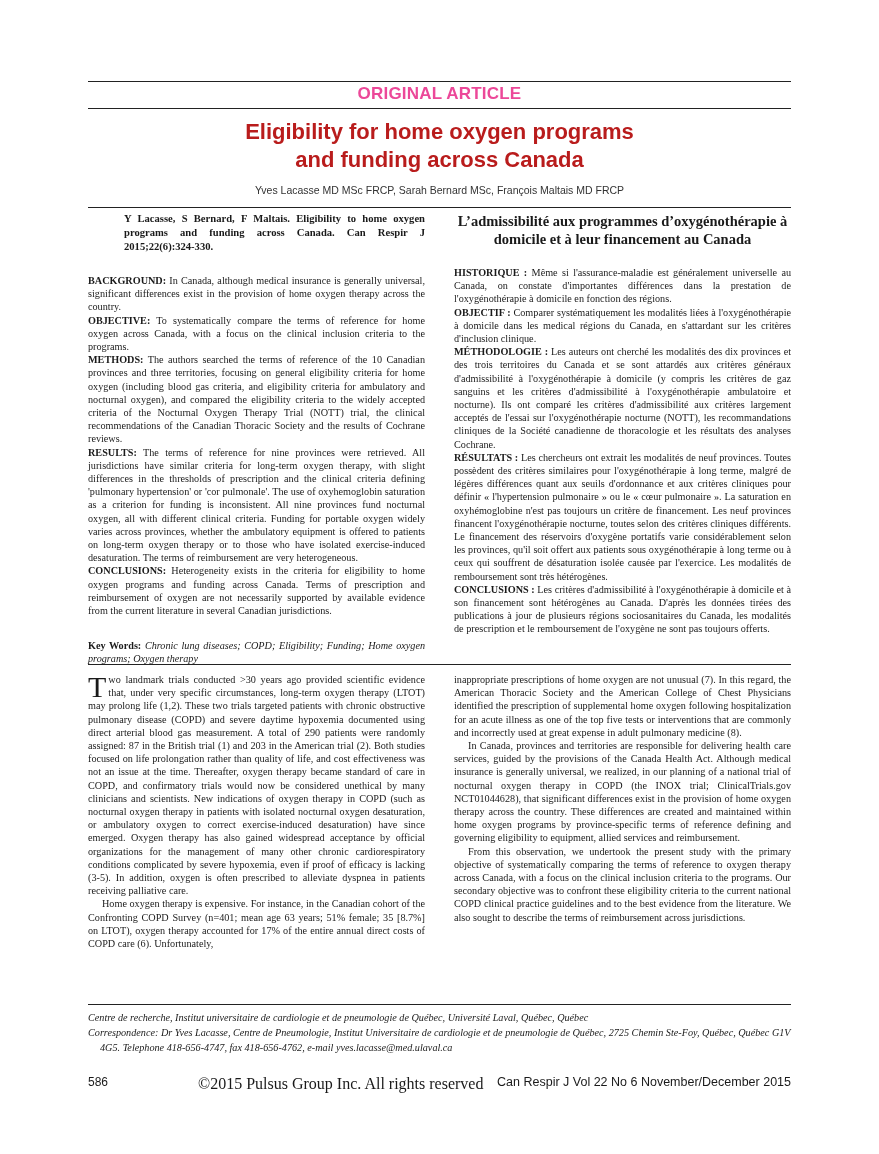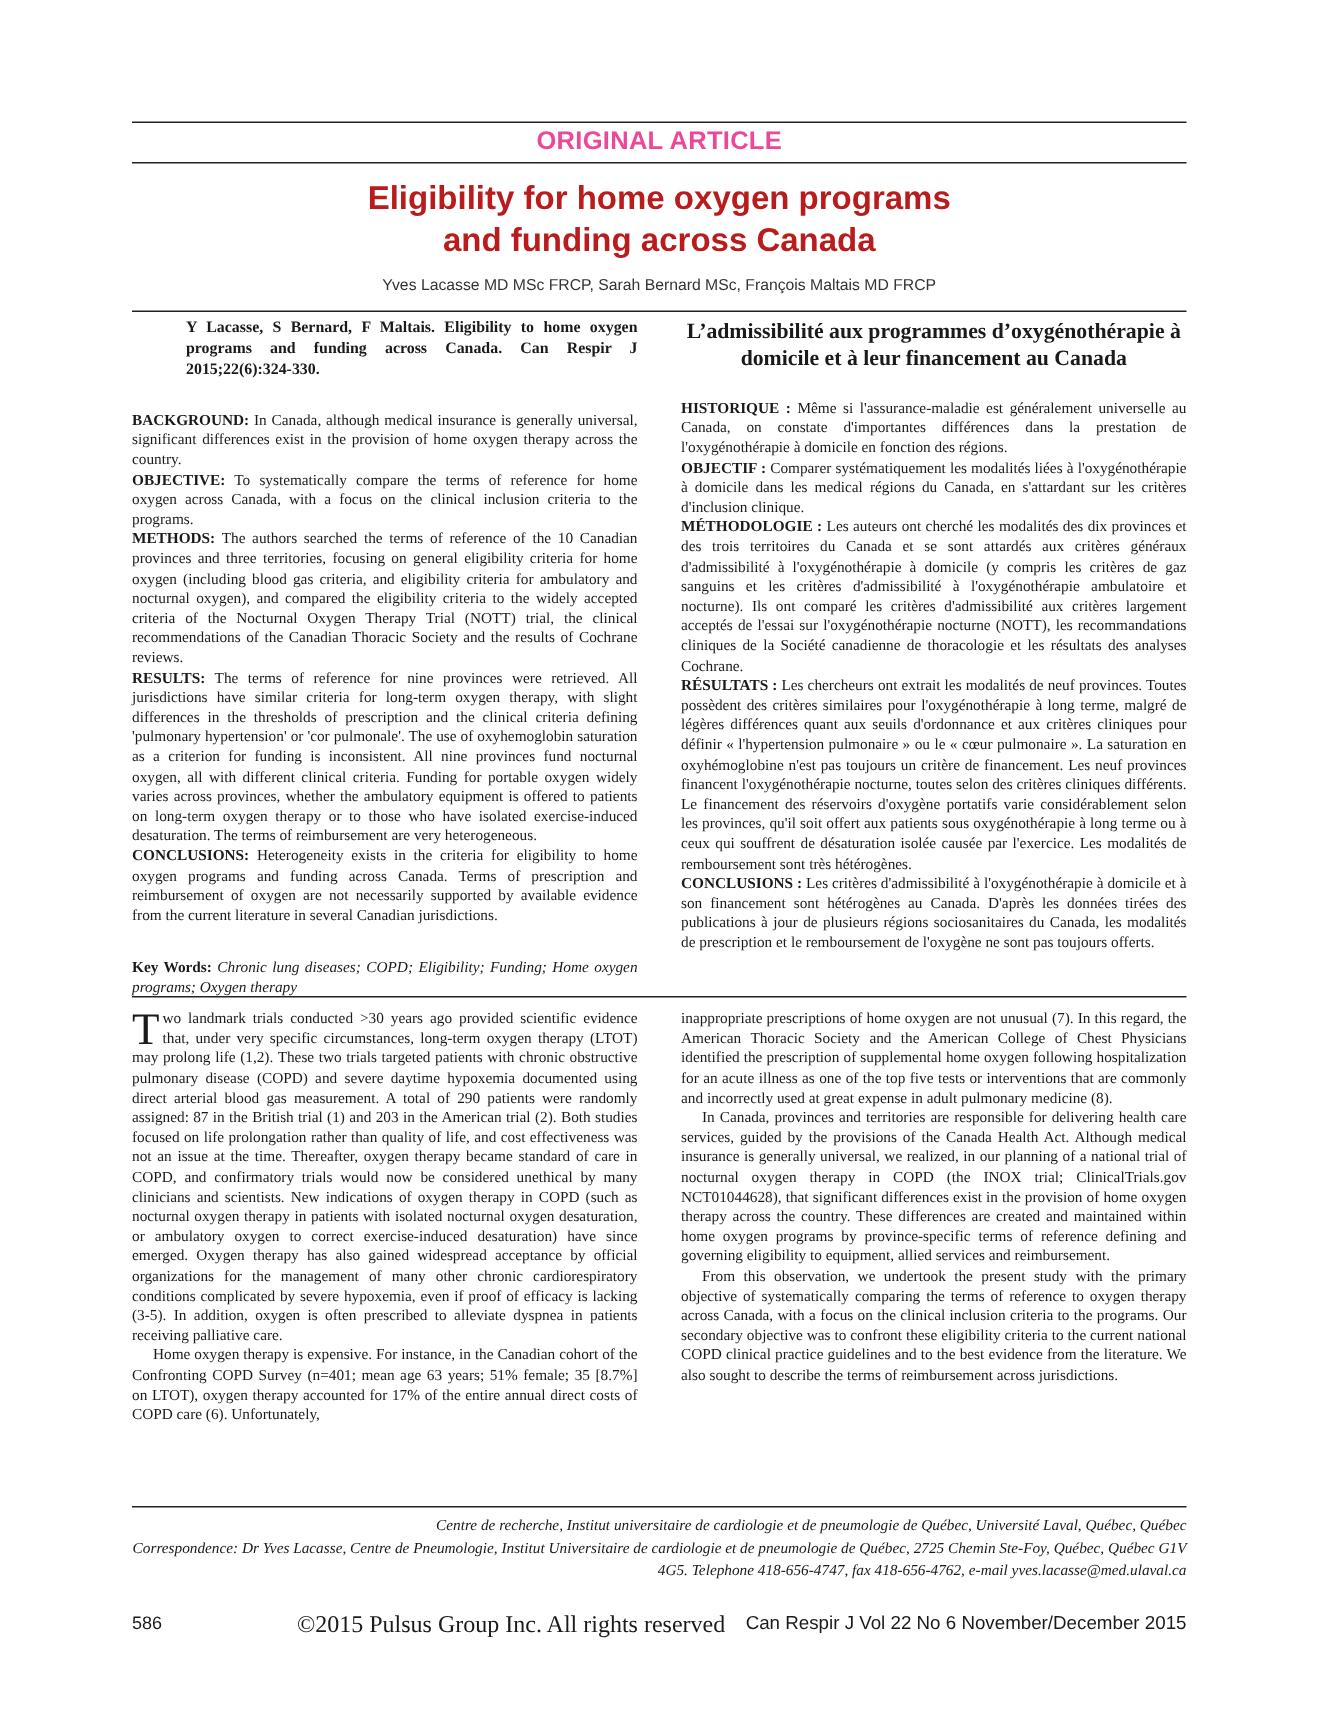--- a/index.html
+++ b/index.html
@@ -15,21 +15,21 @@
   .fr-title { font-weight: bold; font-size: 14.5px; line-height: 18px; text-align: center; }
   .abs p { margin: 0; }
   .abs .lbl { font-weight: bold; }
   .kw { font-size: 10.2px; }
   .kw .lbl { font-weight: bold; }
   .kw i { font-style: italic; }
   .body p { margin: 0; text-indent: 14px; }
   .body p.first { text-indent: 0; }
   .dropcap { float: left; font-size: 30px; line-height: 24px; margin: 2px 2px 0 0; font-weight: normal; }
   .affil { position: absolute; left: 88px; width: 703px; top: 1010px; font-size: 10.2px; line-height: 15px; font-style: italic; }
-  .affil p { margin: 0; text-align: right; }
+  .affil p { margin: 0; }
   .affil p.hang { padding-left: 12px; text-indent: -12px; }
   .footer { position: absolute; left: 88px; width: 703px; top: 1075px; font-size: 11px; }
   .footer .pg { position: absolute; left: 0; font-family: "Liberation Sans", sans-serif; font-size: 12px; }
   .footer .copy { position: absolute; left: 110px; font-size: 16px; }
   .footer .journal { position: absolute; right: 0; font-family: "Liberation Sans", sans-serif; font-size: 12.5px; }
 </style>
 </head>
 <body>
 
 <div class="rule" style="top:81px;"></div>

